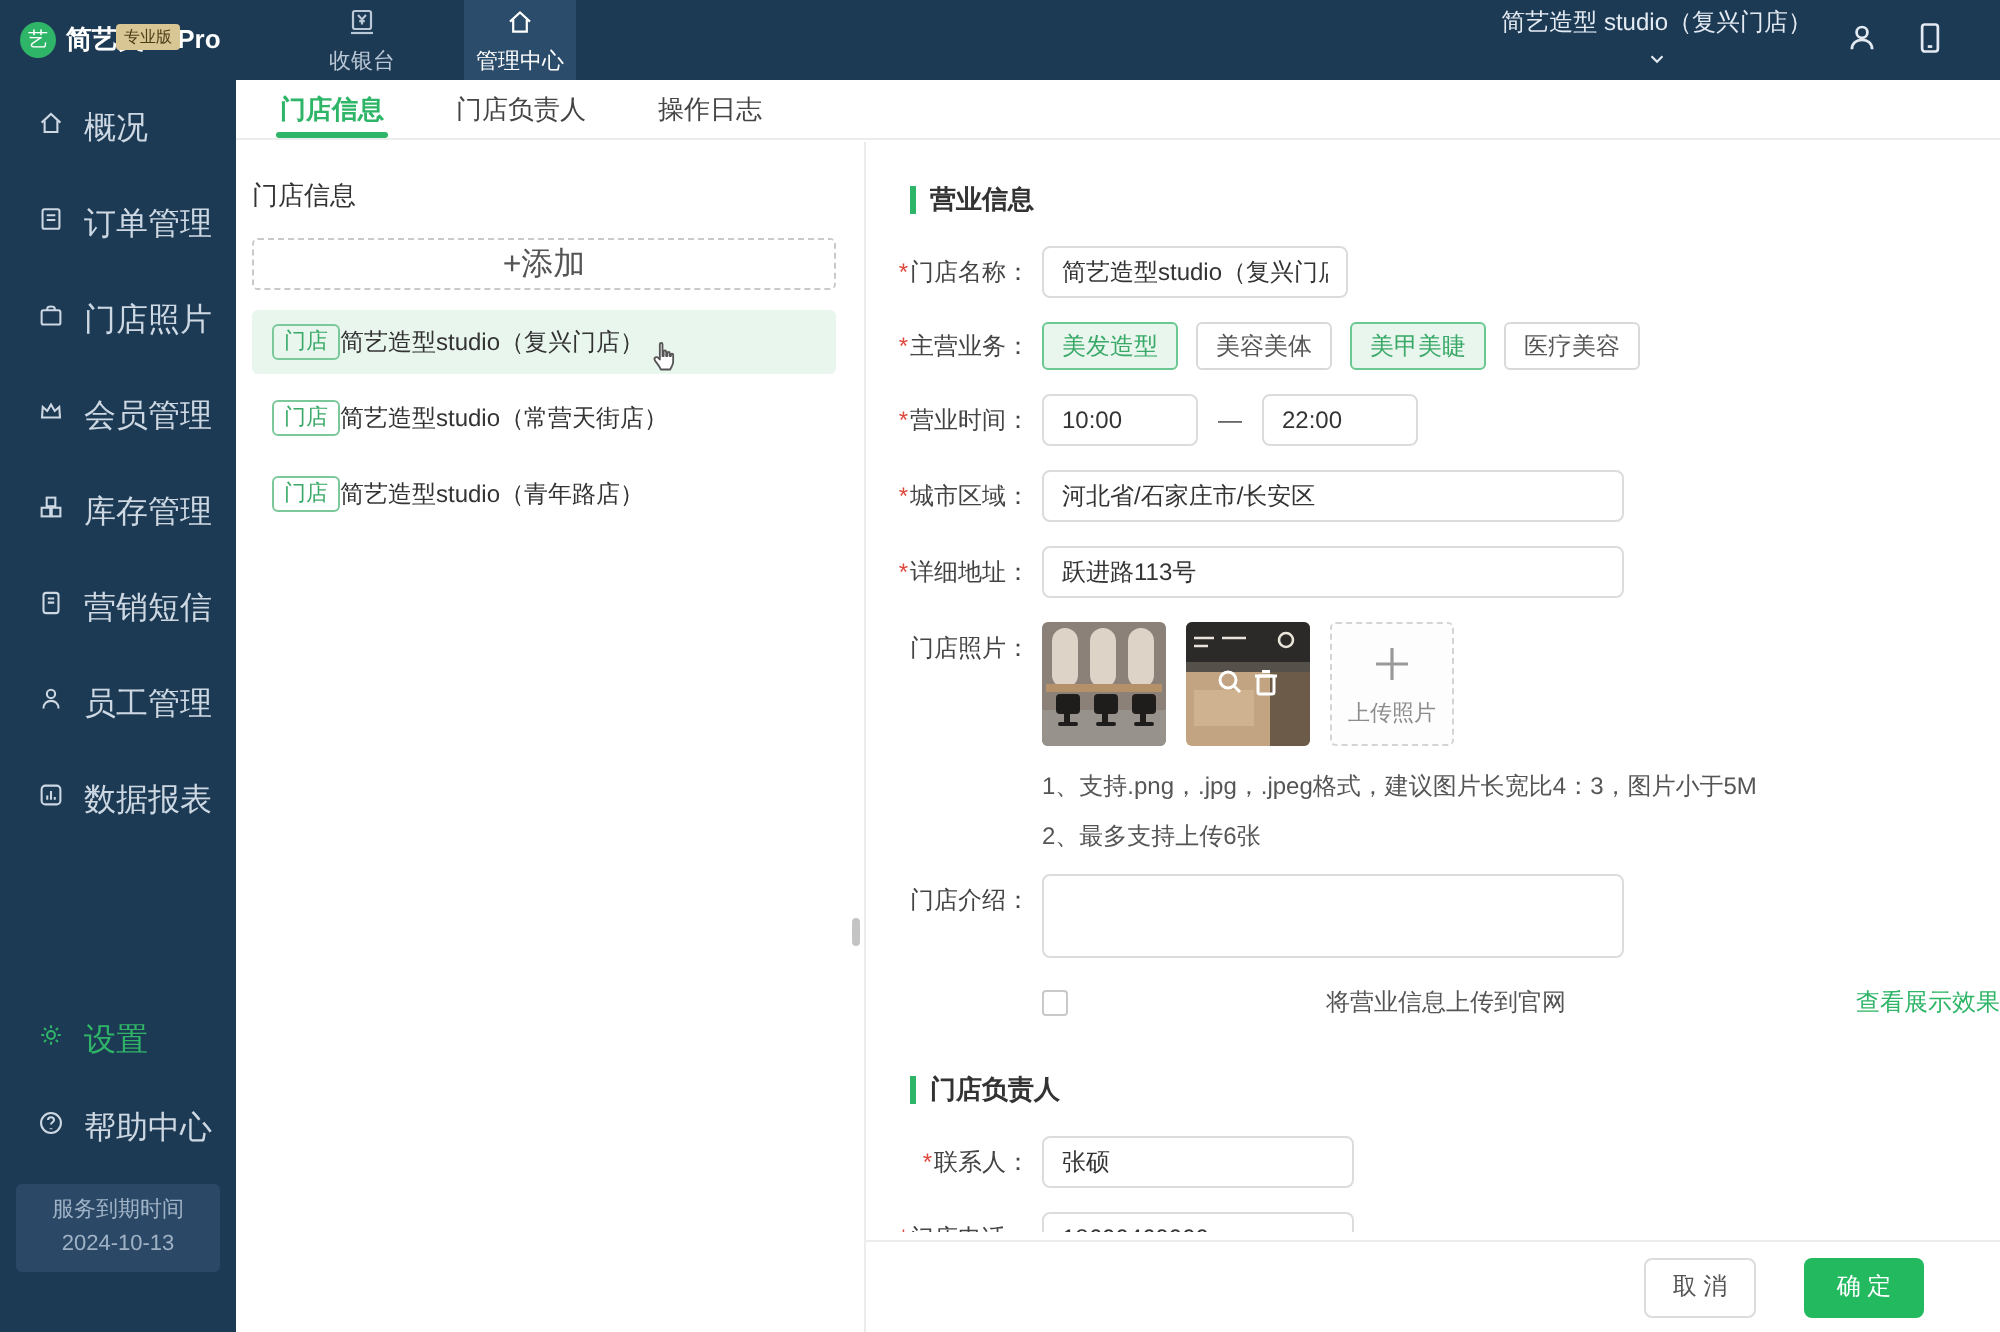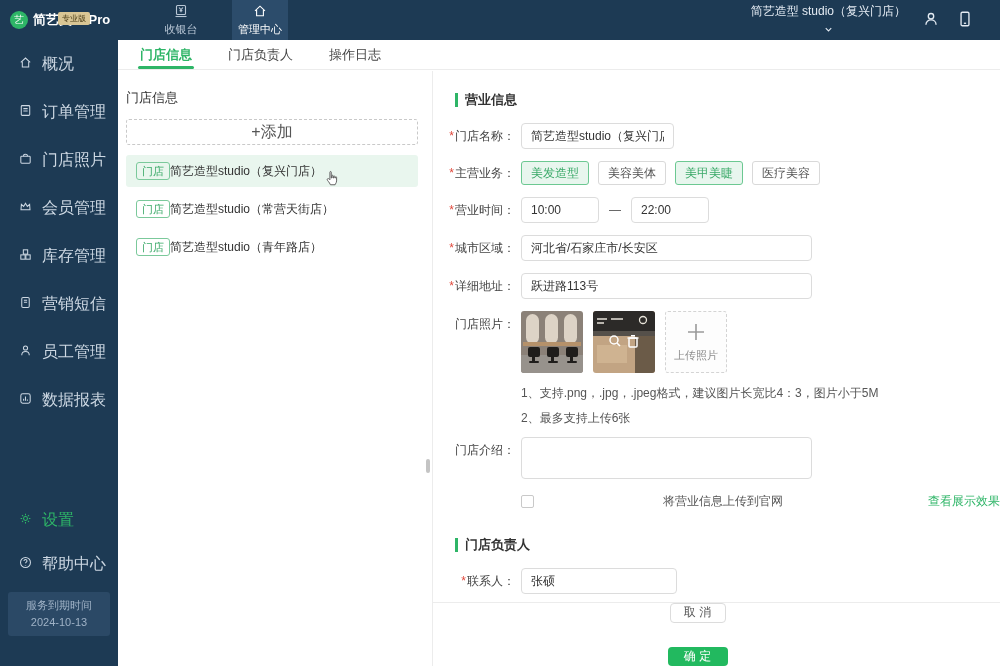--- a/index.html
+++ b/index.html
@@ -90,23 +90,23 @@
     color:#8c8c8c; font-size:11px; cursor:pointer; background:#fdfdfd; flex:none; }
   .hint { font-size:12px; color:#555; margin:0 0 8px 74px; }
   .intro-area { width:291px; height:42px; border:1px solid #dcdcdc; border-radius:4px;
     resize:none; font-family:inherit; font-size:12px; padding:6px 9px; }
   .check-row { display:flex; align-items:center; gap:8px; margin:14px 0 26px 74px; font-size:12px; color:#555;justify-content:space-between; }
   .checkbox { width:13px; height:13px; border:1px solid #c9c9c9; border-radius:2px;
     background:#fff; flex:none; cursor:pointer; }
   .green-link { color:#2eb567; cursor:pointer; margin-left:16px; }
 
   
-  .footer { position:absolute; left:0; right:0; bottom:0; height:64px;
+  .footer { position:absolute; left:0; right:0; bottom:0; height:46px;
     border-top:1px solid #ececec; background:#fff; display:flex; align-items:center;
-    justify-content:flex-end; gap:24px; padding-right:38px;flex-direction:column; }
+    justify-content:flex-end; gap:24px; padding-right:38px; }
   .btn { height:30px; border-radius:4px; font-size:12px; display:flex; align-items:center;
     justify-content:center; cursor:pointer; }
   .btn-cancel { width:56px; border:1px solid #dcdcdc; background:#fff; color:#555; }
   .btn-confirm { width:60px; border:none; background:#22b95f; color:#fff; }
 
   .cursor { position:absolute; left:322px; top:168px; z-index:20; pointer-events:none; }
 </style>
 </head>
 <body>
 

